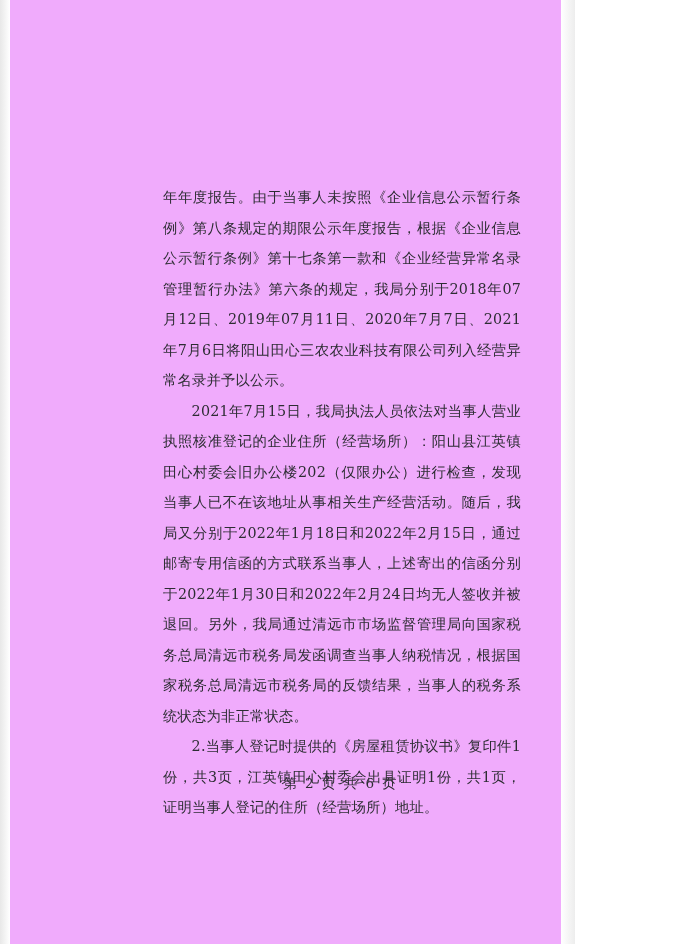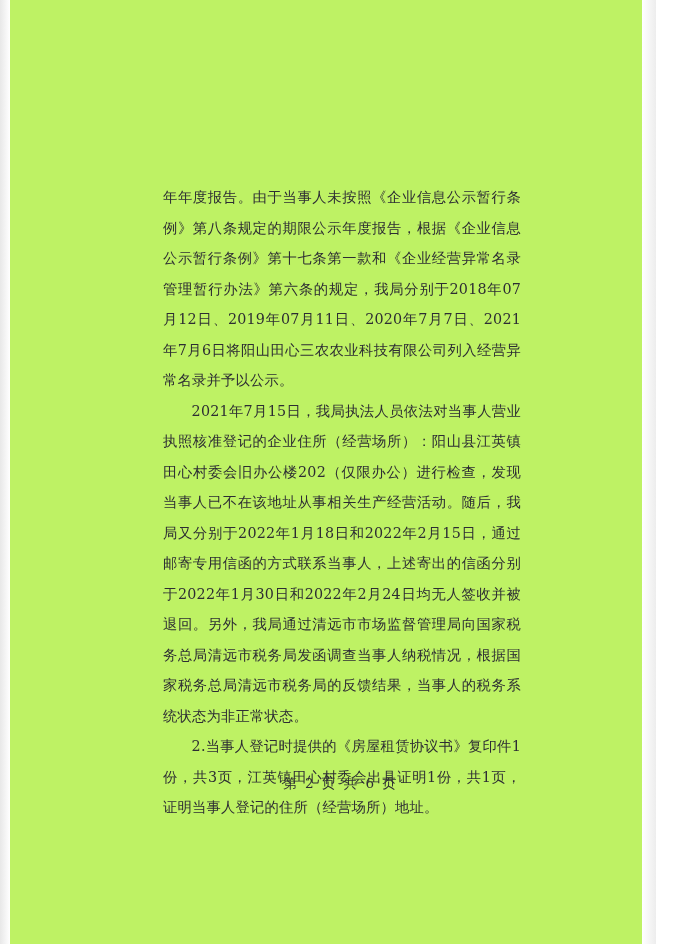--- a/index.html
+++ b/index.html
@@ -8,23 +8,23 @@
     background: #ffffff;
   }
   body {
     width: 681px;
     height: 944px;
     font-family: "DejaVu Serif", serif;
     overflow: hidden;
   }
   .page {
     position: relative;
-    width: 656px;
+    width: 575px;
     height: 944px;
-    background: #bef264;
+    background: #f0abfc;
     box-sizing: border-box;
   }
   
   .page::before {
     content: "";
     position: absolute;
     left: 0; top: 0; bottom: 0;
     width: 10px;
     background: linear-gradient(to right, #e8e8e8, #ffffff);
     pointer-events: none;

